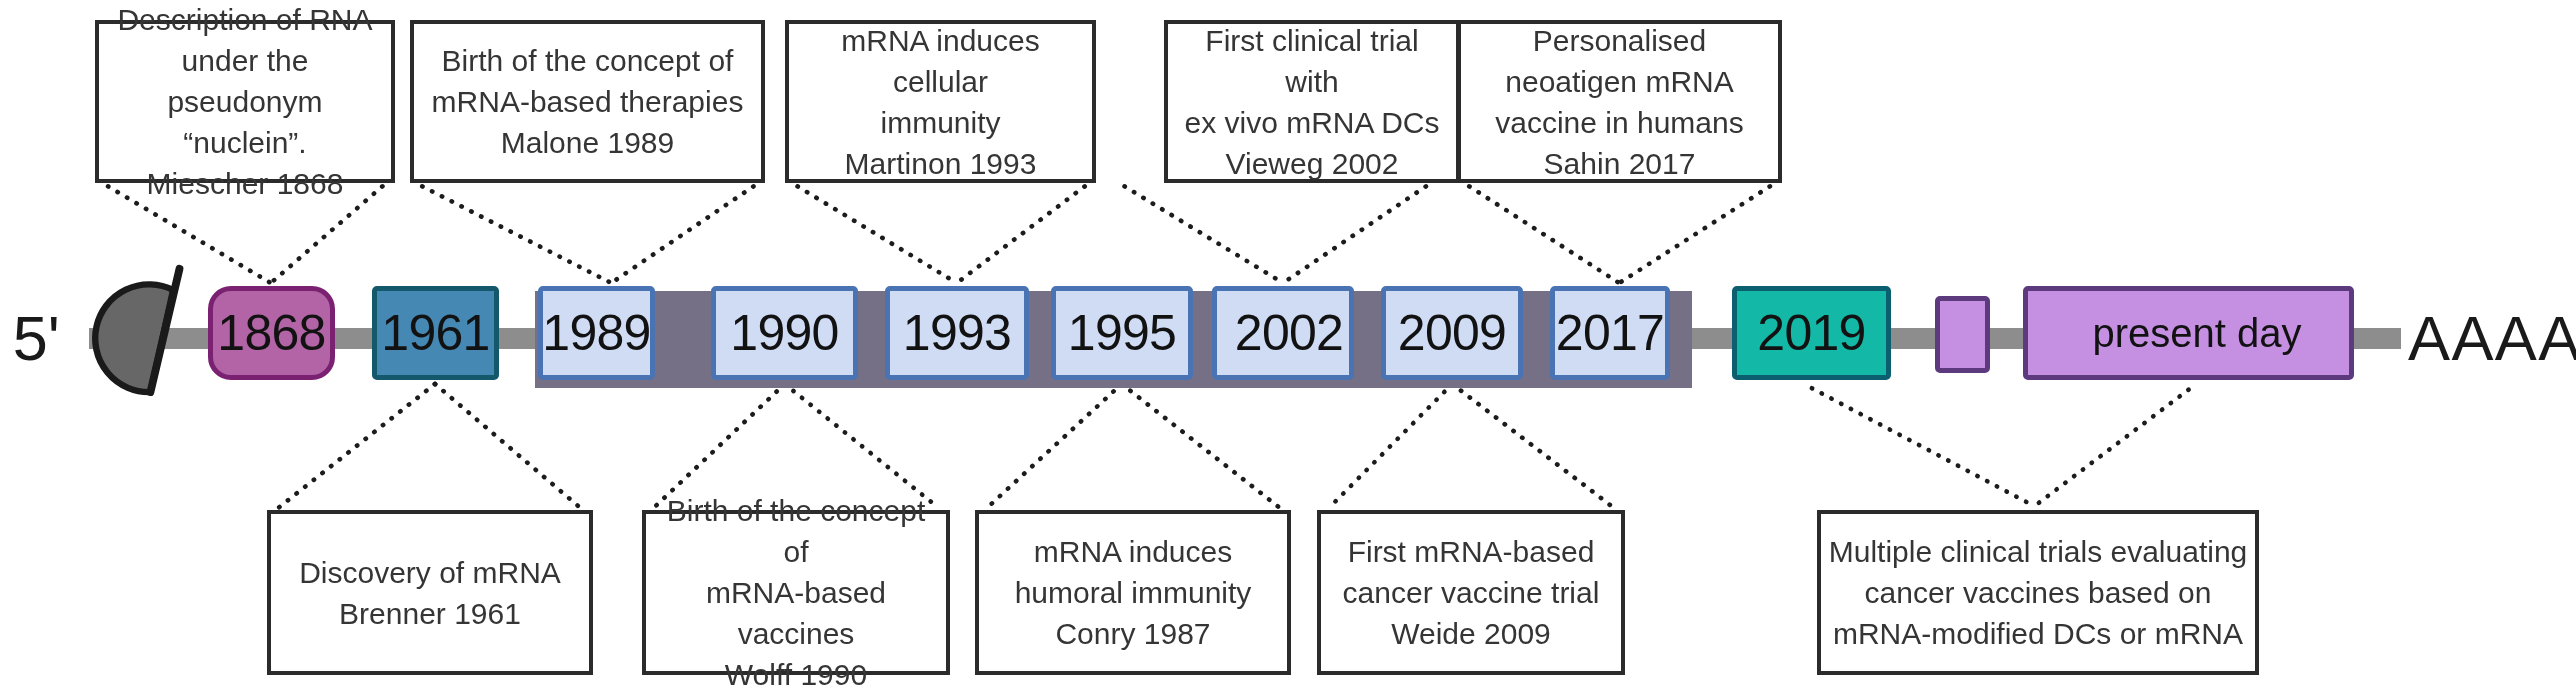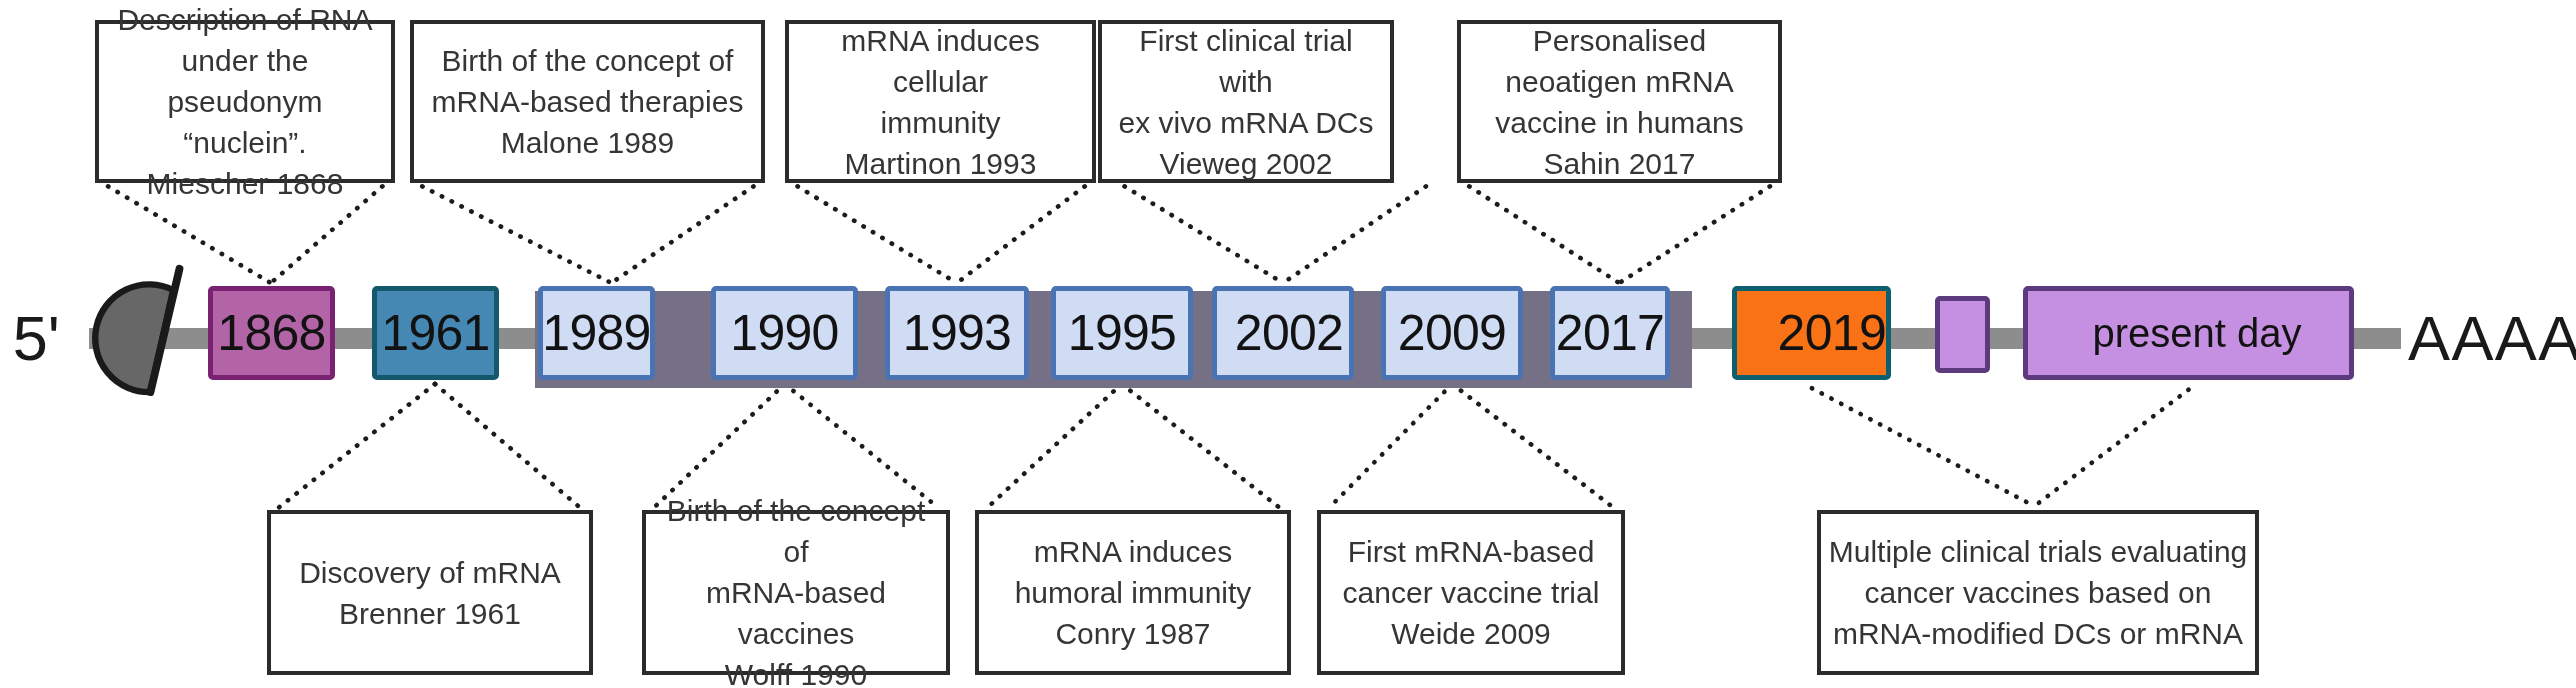--- a/index.html
+++ b/index.html
@@ -34,21 +34,21 @@
     top: 286px; height: 94px;
     box-sizing: border-box;
     border-radius: 5px;
     display: flex; align-items: center; justify-content: center;
     font-size: 50px; color: #121212;
     letter-spacing: -0.7px;
   }
   .node-magenta { background: #b264a6; border: 5.7px solid #7b2172; }
   .node-steel   { background: #4588b3; border: 5.7px solid #14586b; }
   .node-sky     { background: #cfdcf4; border: 5.7px solid #4a73b4; }
-  .node-teal    { background: #f97316; border: 5.7px solid #0c5f6e; justify-content: flex-end; }
+  .node-teal    { background: #14b8a6; border: 5.7px solid #0c5f6e; }
   .node-purple  { background: #c690e2; border: 5px solid #5d3a7e; }
   .node-present { font-size: 40px; letter-spacing: 0; padding-left: 17px; }
   .node-spacer  { top: 296px; height: 77px; }
 
   
   .endlabel {
     position: absolute;
     color: #1a1a1a;
     font-size: 63px;
     line-height: 1;
@@ -106,21 +106,21 @@
 
   <div class="rail"></div>
   <div class="band"></div>
 
   <div class="endlabel five-prime">5'</div>
   <svg style="position:absolute; left:68px; top:256px;" width="128" height="156" viewBox="0 0 180 220" xmlns="http://www.w3.org/2000/svg">
     <path d="M 148 48 A 76 76 0 1 0 116 192 Z" fill="#676767" stroke="#1a1a1a" stroke-width="9"></path>
     <line x1="116" y1="192" x2="157" y2="18" stroke="#1a1a1a" stroke-width="11" stroke-linecap="round"></line>
   </svg>
 
-  <div class="node node-magenta" style="left:208px; width:127px;">
+  <div class="node node-magenta" style="left:208px; width:127px;border-radius:23px;">
     <span>1868</span>
   </div>
   <div class="node node-steel" style="left:372px; width:127px;">
     <span>1961</span>
   </div>
   <div class="node node-sky" style="left:538px; width:117px;">
     <span>1989</span>
   </div>
   <div class="node node-sky" style="left:711px; width:147px;">
     <span>1990</span>
@@ -153,21 +153,21 @@
   <div class="note note-top" style="left:95px; width:300px;">Description of RNA
 under the pseudonym
 “nuclein”.
 Miescher 1868</div>
   <div class="note note-top" style="left:410px; width:355px;">Birth of the concept of
 mRNA-based therapies
 Malone 1989</div>
   <div class="note note-top" style="left:785px; width:311px;">mRNA induces cellular
 immunity
 Martinon 1993</div>
-  <div class="note note-top" style="left:1098px; width:296px;">First clinical trial with
+  <div class="note note-top" style="left:1164px; width:296px;">First clinical trial with
 ex vivo mRNA DCs
 Vieweg 2002</div>
   <div class="note note-top" style="left:1457px; width:325px;">Personalised
 neoatigen mRNA
 vaccine in humans
 Sahin 2017</div>
 
   <div class="note note-bottom" style="left:267px; width:326px;">Discovery of mRNA
 Brenner 1961</div>
   <div class="note note-bottom" style="left:642px; width:308px;">Birth of the concept of

